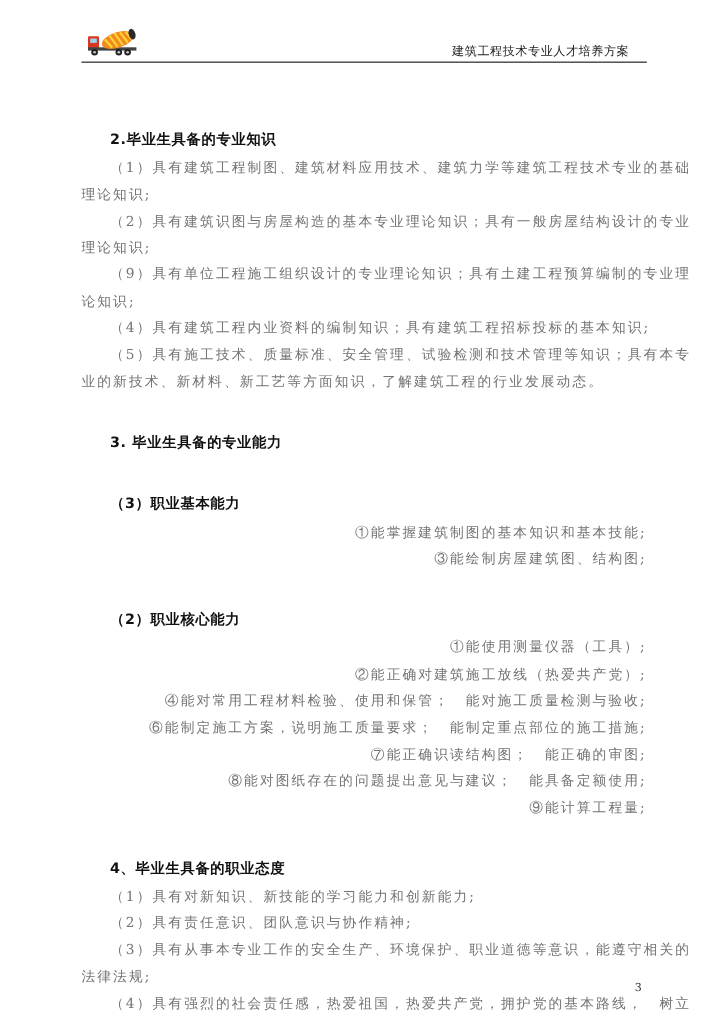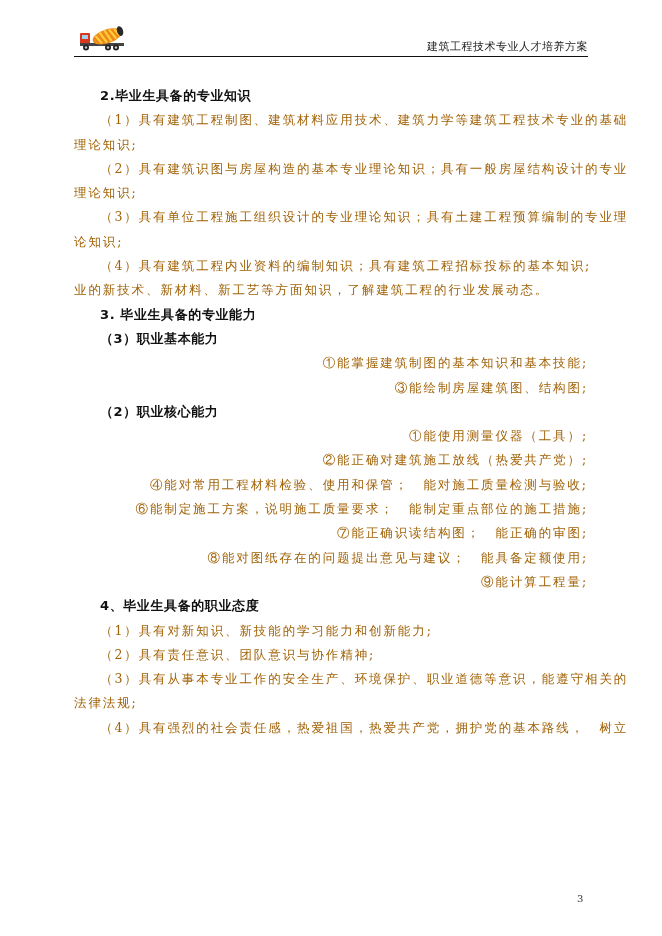--- a/index.html
+++ b/index.html
@@ -1,29 +1,29 @@
 <!DOCTYPE html>
 <html><head>
 <meta charset="utf-8">
 <style>
   html, body { margin: 0; padding: 0; background: #ffffff; }
   body { width: 662px; height: 936px; position: relative; overflow: hidden;
          font-family: "DejaVu Serif", "Liberation Serif", serif; color: #1a1a1a; }
   .header { position: absolute; left: 74px; top: 20px; width: 514px; height: 36px;
             border-bottom: 1px solid #111; }
   .truck { position: absolute; left: 4px; top: 4px; width: 50px; height: 28px; }
-  .header-title { position: absolute; right: 0; top: 19px; font-size: 11px;
+  .header-title { position: absolute; right: 16px; top: 19px; font-size: 11px;
                   font-family: "DejaVu Sans", "Liberation Sans", sans-serif; color: #222; letter-spacing: 0.5px; }
   .content { position: absolute; left: 74px; top: 84px; width: 514px; }
   .line { font-size: 12.5px; line-height: 24.3px; height: 24.3px; white-space: nowrap;
-          letter-spacing: 1.9px; color: #a16207; }
+          letter-spacing: 1.9px; color: #737373; }
   .indent { padding-left: 26px; }
   .indent-sm { padding-left: 28px; text-align: right; }
   .bold { font-family: "DejaVu Sans", "Liberation Sans", sans-serif; font-weight: bold;
-          letter-spacing: 0.6px; color: #111; font-size: 13px; }
+          letter-spacing: 0.6px; color: #111; font-size: 13px; margin-top: 32px; }
   .page-num { position: absolute; left: 577px; top: 893px; font-size: 10px; color: #333; }
 </style>
 </head>
 <body>
 
 <div class="header">
   <svg class="truck" viewBox="0 0 50 28">
     <rect x="2" y="9" width="10" height="12" rx="1" fill="#d9381e"></rect>
     <rect x="4" y="11" width="6" height="4" fill="#9fd0ef"></rect>
     <rect x="2" y="19" width="44" height="3" fill="#444"></rect>
@@ -41,23 +41,24 @@
   </svg>
   <span class="header-title">建筑工程技术专业人才培养方案</span>
 </div>
 
 <div class="content">
   <div class="line bold indent">2.毕业生具备的专业知识</div>
   <div class="line indent">（1）具有建筑工程制图、建筑材料应用技术、建筑力学等建筑工程技术专业的基础</div>
   <div class="line">理论知识;</div>
   <div class="line indent">（2）具有建筑识图与房屋构造的基本专业理论知识；具有一般房屋结构设计的专业</div>
   <div class="line">理论知识;</div>
-  <div class="line indent">（3）具有单位工程施工组织设计的专业理论知识；具有土建工程预算编制的专业理</div>
+  <div class="line indent">（9）具有单位工程施工组织设计的专业理论知识；具有土建工程预算编制的专业理</div>
   <div class="line">论知识;</div>
   <div class="line indent">（4）具有建筑工程内业资料的编制知识；具有建筑工程招标投标的基本知识;</div>
+  <div class="line indent">（5）具有施工技术、质量标准、安全管理、试验检测和技术管理等知识；具有本专</div>
   <div class="line">业的新技术、新材料、新工艺等方面知识，了解建筑工程的行业发展动态。</div>
 
   <div class="line bold indent">3. 毕业生具备的专业能力</div>
   <div class="line bold indent">（3）职业基本能力</div>
   <div class="line indent-sm">①能掌握建筑制图的基本知识和基本技能;</div>
   <div class="line indent-sm">③能绘制房屋建筑图、结构图;</div>
   <div class="line bold indent">（2）职业核心能力</div>
   <div class="line indent-sm">①能使用测量仪器（工具）;</div>
   <div class="line indent-sm">②能正确对建筑施工放线（热爱共产党）;</div>
   <div class="line indent-sm">④能对常用工程材料检验、使用和保管；　能对施工质量检测与验收;</div>

